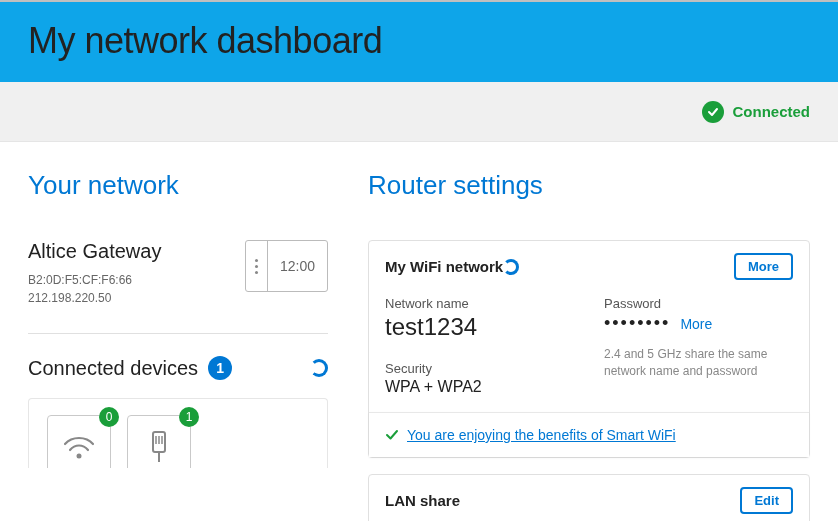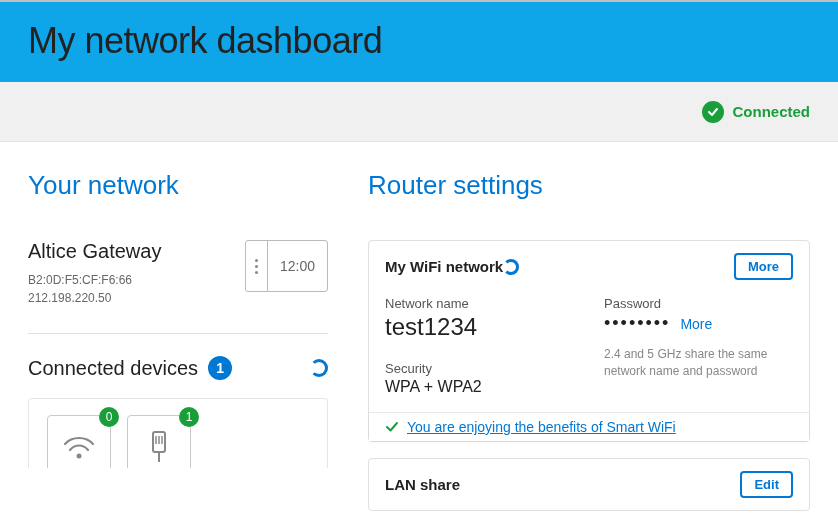--- a/index.html
+++ b/index.html
@@ -193,21 +193,21 @@
       margin-bottom: 20px;
     }
     .pwd-row { display: flex; align-items: center; gap: 10px; margin-bottom: 12px; }
     .pwd-dots { font-size: 18px; letter-spacing: 2px; color: #222; }
     .link { color: #0078d4; font-size: 14px; cursor: pointer; }
     .sec-val { font-size: 16px; color: #222; font-weight: 400; }
     .small-note { font-size: 12px; color: #888; line-height: 1.4; }
     .banner {
       border-top: 1px solid #e8e8e8;
       background: #fff;
-      padding: 6px 16px;
+      padding: 14px 16px;
       display: flex;
       align-items: center;
       gap: 8px;
       box-shadow: 0 1px 2px rgba(0,0,0,.06);
     }
     .banner-link { color: #0078d4; text-decoration: underline; font-size: 14px; }
     svg { display: block; }
     .refresh-spinner {
       width: 18px; height: 18px;
       border: 3px solid #0078d4;

